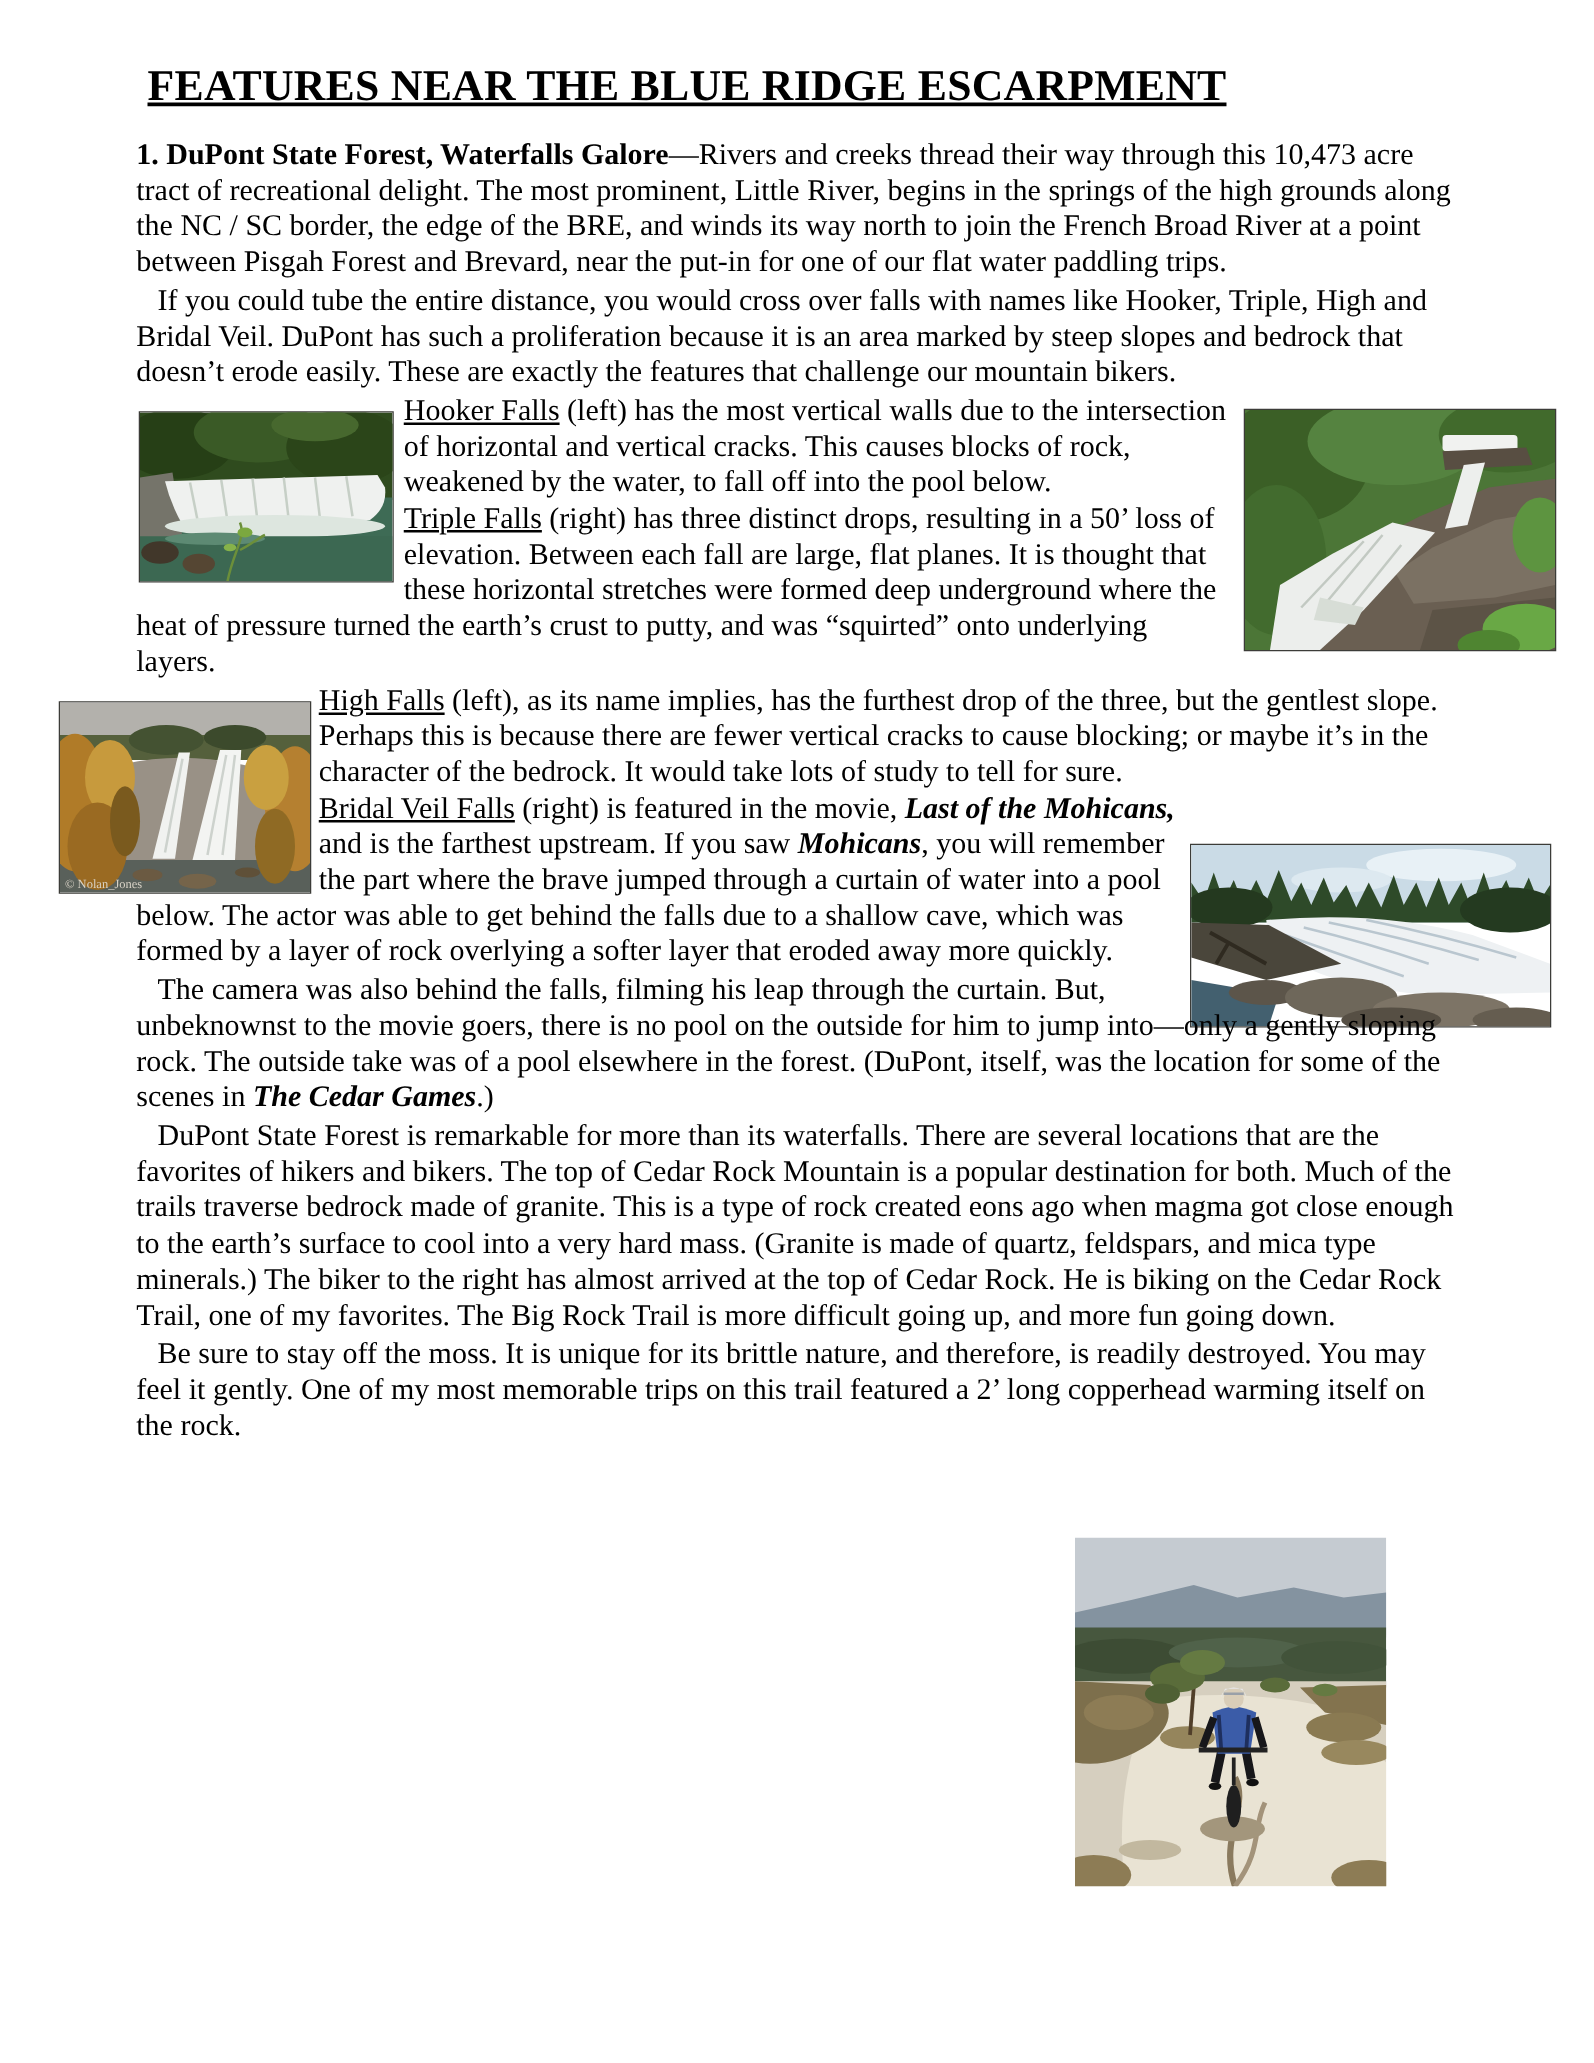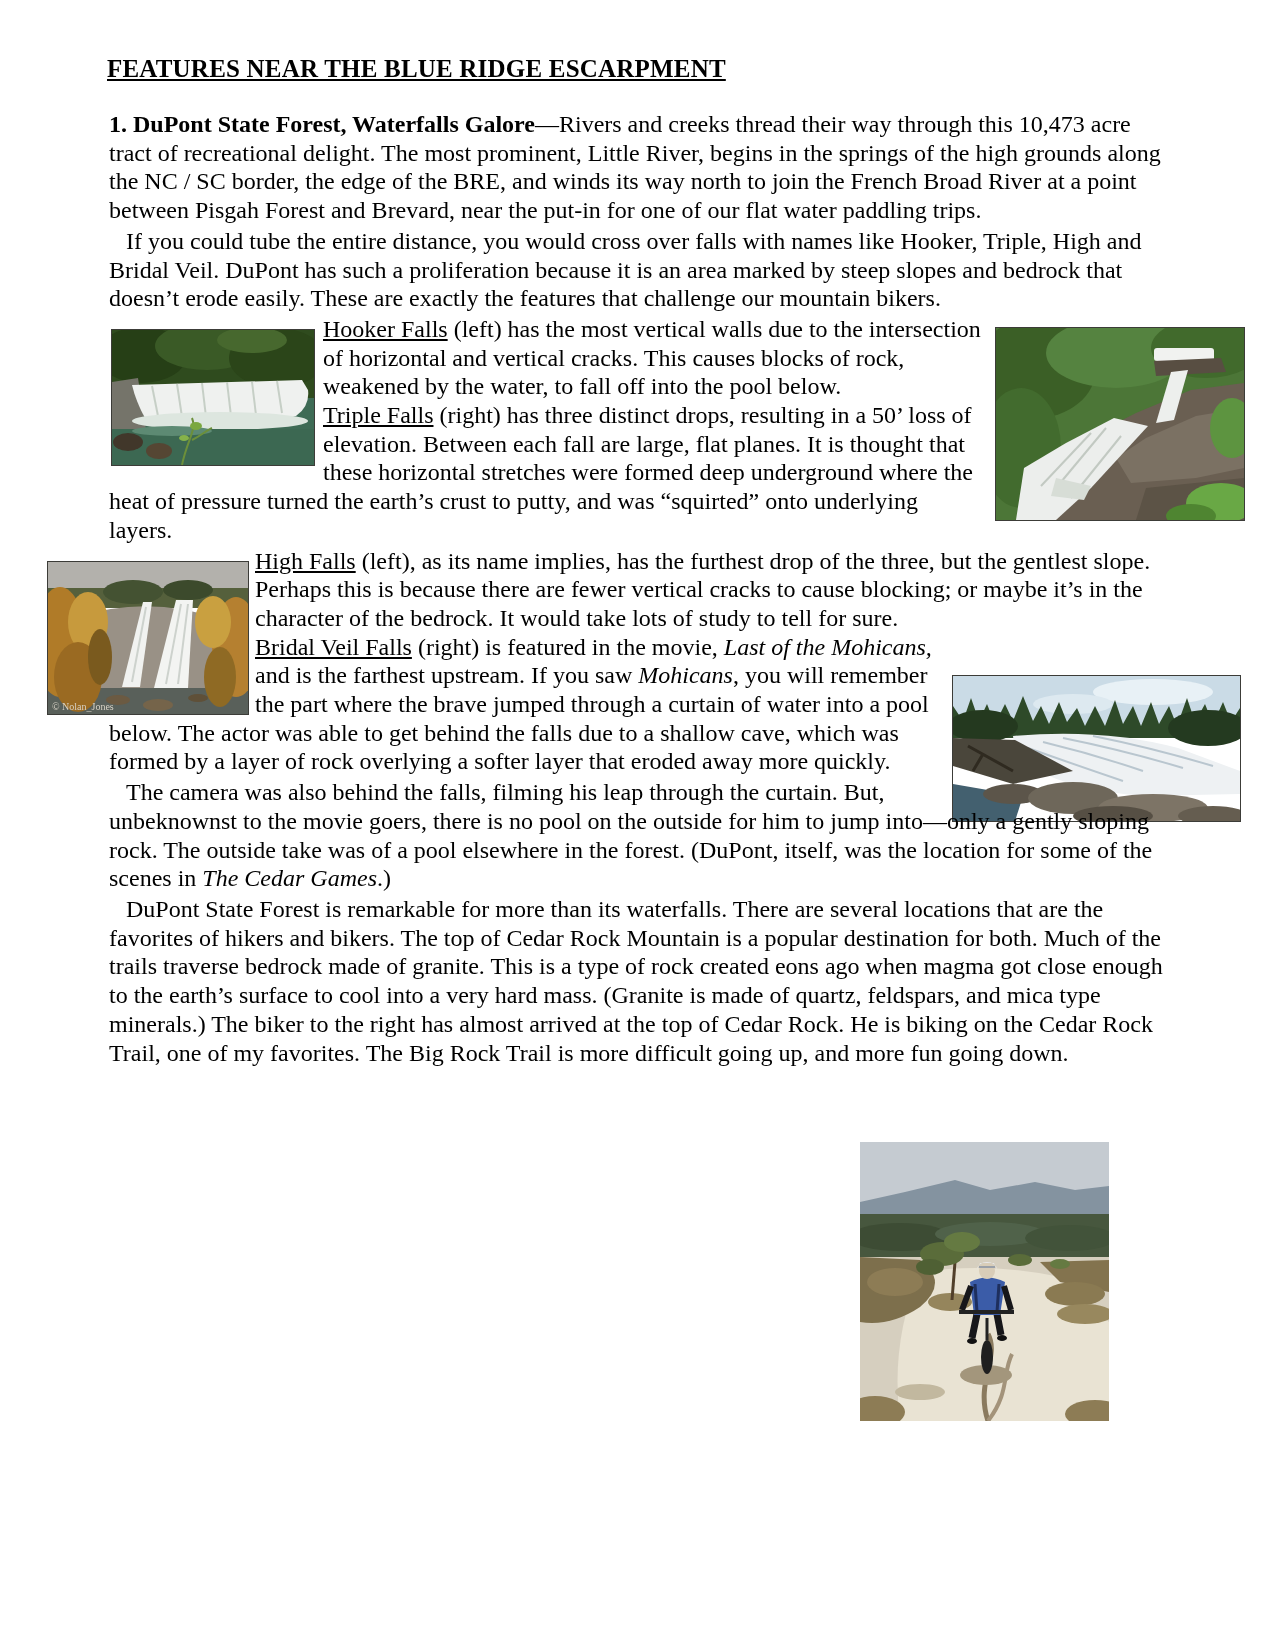--- a/index.html
+++ b/index.html
@@ -6,29 +6,29 @@
   .page{
     position:relative;
     width:1275px;height:1650px;
     background:#ffffff;
     font-family:"Liberation Serif","DejaVu Serif",serif;
     font-size:24px;line-height:28.7px;color:#000;
     overflow:hidden;
   }
   .content{padding:50px 107px 0 107px;}
   .doc-title{
-    font-size:25px;font-weight:bold;
+    font-size:35px;font-weight:bold;
     text-decoration:underline;
-    margin:0 0 22px 0;line-height:38px;
+    margin:0 0 22px 11px;line-height:38px;
     letter-spacing:0.2px;
   }
   p{margin:2px;padding:0;}
   .indent{text-indent:17px;}
   .u{text-decoration:underline;}
-  em{font-style:italic;}
+  em{font-style:italic;font-weight:bold;}
   b{font-weight:bold;}
   svg.photo{display:block;}
   .framed{border:1px solid #3c3c38;}
   .f-hooker{float:left;width:202px;height:135px;margin:14px 8px 2px 4px;}
   .f-triple{float:right;width:248px;height:192px;margin:12px -77px 0 10px;}
   .f-high{float:left;width:200px;height:152px;margin:14px 6px 2px -60px;}
   .f-bridal{float:right;width:287px;height:145px;margin:42px -75px -17px 10px;}
   .biker-wrap{margin:75px 0 0 753px;width:249px;height:279px;clear:none;}
 </style>
 </head>
@@ -148,20 +148,21 @@
           <ellipse cx="160" cy="140" rx="40" ry="10" fill="#564f44"></ellipse>
           <path d="M15,70 L60,95 M30,78 L20,95" stroke="#2f2a20" stroke-width="3" fill="none"></path>
         </svg><span class="u">Bridal Veil Falls</span><span> (right) is featured in the movie, </span><em>Last of the Mohicans,</em><span> and is the farthest upstream.  If you saw </span><em>Mohicans</em><span>, you will remember the part where the brave jumped through a curtain of water into a pool below.  The actor was able to get behind the falls due to a shallow cave, which was formed by a layer of rock overlying a softer layer that eroded away more quickly.</span></p>
 
     </div>
 
     <p class="indent"><span>The camera was also behind the falls, filming his leap through the curtain.  But, unbeknownst to the movie goers, there is no pool on the outside for him to jump into—only a gently sloping rock.  The outside take was of a pool elsewhere in the forest.  (DuPont, itself, was the location for some of the scenes in </span><em>The Cedar Games</em><span>.)</span></p>
 
     <p class="indent">DuPont State Forest is remarkable for more than its waterfalls.  There are several locations that are the favorites of hikers and bikers.  The top of Cedar Rock Mountain is a popular destination for both.  Much of the trails traverse bedrock made of granite.  This is a type of rock created eons ago when magma got close enough to the earth’s surface to cool into a very hard mass.  (Granite is made of quartz, feldspars, and mica type minerals.)   The biker to the right has almost arrived at the top of Cedar Rock.  He is biking on the Cedar Rock Trail, one of my favorites.  The Big Rock Trail is more difficult going up, and more fun going down.</p>
 
+    <p class="indent">Be sure to stay off the moss.  It is unique for its brittle nature, and therefore, is readily destroyed.  You may feel it gently.  One of my most memorable trips on this trail featured a 2’ long copperhead warming itself on the rock.</p>
 
     <div class="biker-wrap">
 
       <svg class="photo" width="249" height="279" viewBox="0 0 249 279" xmlns="http://www.w3.org/2000/svg">
         <rect width="249" height="78" fill="#c5cbd1"></rect>
         <path d="M0,60 L45,50 L95,38 L130,48 L175,40 L215,48 L249,44 L249,80 L0,80 Z" fill="#8493a0"></path>
         <rect y="72" width="249" height="48" fill="#47573e"></rect>
         <ellipse cx="40" cy="95" rx="50" ry="14" fill="#3d4c34"></ellipse>
         <ellipse cx="130" cy="92" rx="55" ry="12" fill="#50624a"></ellipse>
         <ellipse cx="210" cy="96" rx="45" ry="13" fill="#42533a"></ellipse>

